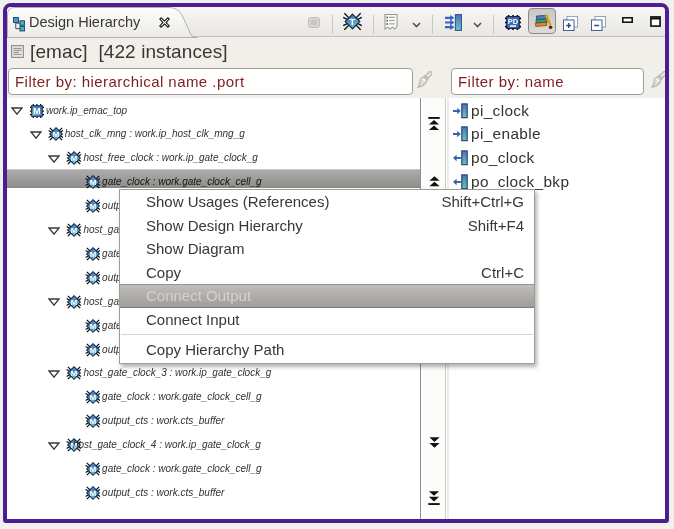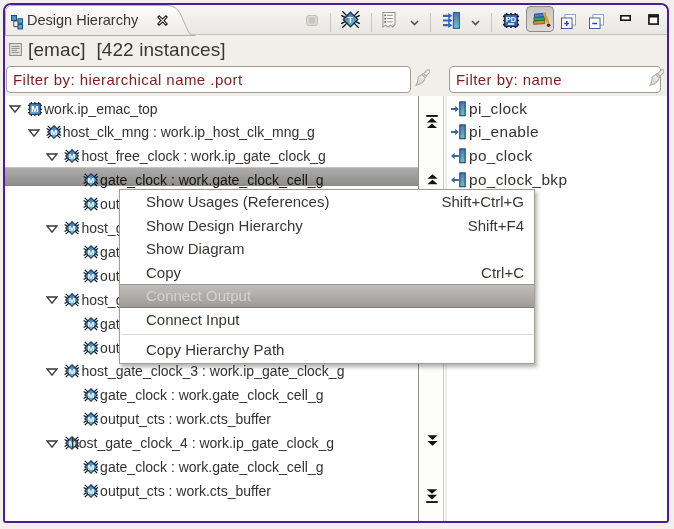--- a/index.html
+++ b/index.html
@@ -1,34 +1,34 @@
 <!DOCTYPE html>
 <html><head><meta charset="utf-8">
 <style>
 html,body{margin:0;padding:0;}
 body{width:674px;height:529px;position:relative;background:#f2f0ec;
   font-family:"Liberation Sans",sans-serif;overflow:hidden;}
 *{box-sizing:border-box;}
 .view{position:absolute;left:3px;top:3px;width:666px;height:520px;
-  border:2px solid #4c1d95;border-radius:8px 8px 3px 3px;background:#f1efea;overflow:hidden;}
+  border:4px solid #4c1d95;border-radius:8px 8px 3px 3px;background:#f1efea;overflow:hidden;}
 .strip{position:absolute;left:0;top:0;width:664px;height:30px;
   background:linear-gradient(180deg,#f7f6f4,#e9e7e3);border-bottom:1px solid #c6c3bd;}
 .tabshape{position:absolute;left:0;top:0;}
 .tabtxt{position:absolute;left:22px;top:0;height:30px;line-height:31px;
   font-size:14.5px;color:#3a3733;}
 .infotxt{position:absolute;left:23px;top:31px;height:28px;line-height:28px;font-size:19px;letter-spacing:0.1px;color:#3a3733;}
 .inp{position:absolute;height:27px;background:#fff;border:1px solid #a19d97;border-radius:4px;
   font-size:15px;letter-spacing:0.45px;color:#7f1d1d;line-height:25px;padding-left:6px;}
 .content{position:absolute;left:0;top:91px;width:664px;height:428px;background:#fff;}
 .treepane{position:absolute;left:0;top:0;width:414px;height:428px;background:#fff;border-right:1px solid #8d8d8d;overflow:hidden;}
 .mcol{position:absolute;left:415px;top:0;width:24px;height:428px;background:#fcfcfb;border-right:1px solid #cfccc8;}
 .sash{position:absolute;left:440px;top:0;width:2px;height:428px;background:#efedea;}
 .rpane{position:absolute;left:442px;top:0;width:222px;height:428px;background:#fff;}
 .tr{position:absolute;left:0;width:414px;height:24px;}
-.tr .lbl{position:absolute;top:0;height:24px;line-height:24px;font-size:14px;color:#35322e;white-space:pre;}
+.tr .lbl{position:absolute;top:0;height:24px;line-height:24px;font-size:10px;color:#35322e;white-space:pre;font-style:italic;}
 .tr.sel .lbl{color:#141311;}
 .selbar{position:absolute;left:0;top:-1.5px;width:100%;height:19px;background:linear-gradient(180deg,#aeacaa,#908e8c);
   border-top:1px solid #c6c5c3;border-bottom:1px solid #8a8987;}
 .pr{position:absolute;left:0;width:222px;height:24px;}
 .pr .lbl{position:absolute;left:22px;top:0;height:24px;line-height:24px;font-size:15.4px;letter-spacing:0.35px;color:#35322e;}
 .icon{position:absolute;}
 .menu{position:absolute;left:119px;top:189px;width:416px;background:#fff;
   border:1px solid #a09c96;box-shadow:2px 3px 4px rgba(0,0,0,0.30);padding:0 0 1px 0;}
 .mi{position:relative;height:23.5px;line-height:23.5px;font-size:15px;color:#3a3733;padding:0 10px 0 26px;}
 .mi .sc{float:right;}
@@ -211,21 +211,21 @@
   </svg>
 
   <svg class="icon" style="left:4px;top:38px" width="13" height="13">
       <use href="#doc"></use>
     </svg>
   <span class="infotxt">[emac]&nbsp; [422 instances]</span>
   <div class="inp" style="left:1px;top:61px;width:405px;">Filter by: hierarchical name .port</div>
   <svg class="icon" style="left:409px;top:62px" width="16" height="20">
       <use href="#brush"></use>
     </svg>
-  <div class="inp" style="left:444px;top:61px;width:212px;">Filter by: name</div>
+  <div class="inp" style="left:444px;top:61px;width:193px;">Filter by: name</div>
   <svg class="icon" style="left:643px;top:62px" width="16" height="20">
       <use href="#brush"></use>
     </svg>
 
   <div class="content">
     <div class="treepane" id="tree">
         <div class="tr" style="top:0.5px">
           <svg class="icon" style="left:4.0px;top:8.5px" width="12" height="8">
             <use href="#tri"></use>
           </svg>

